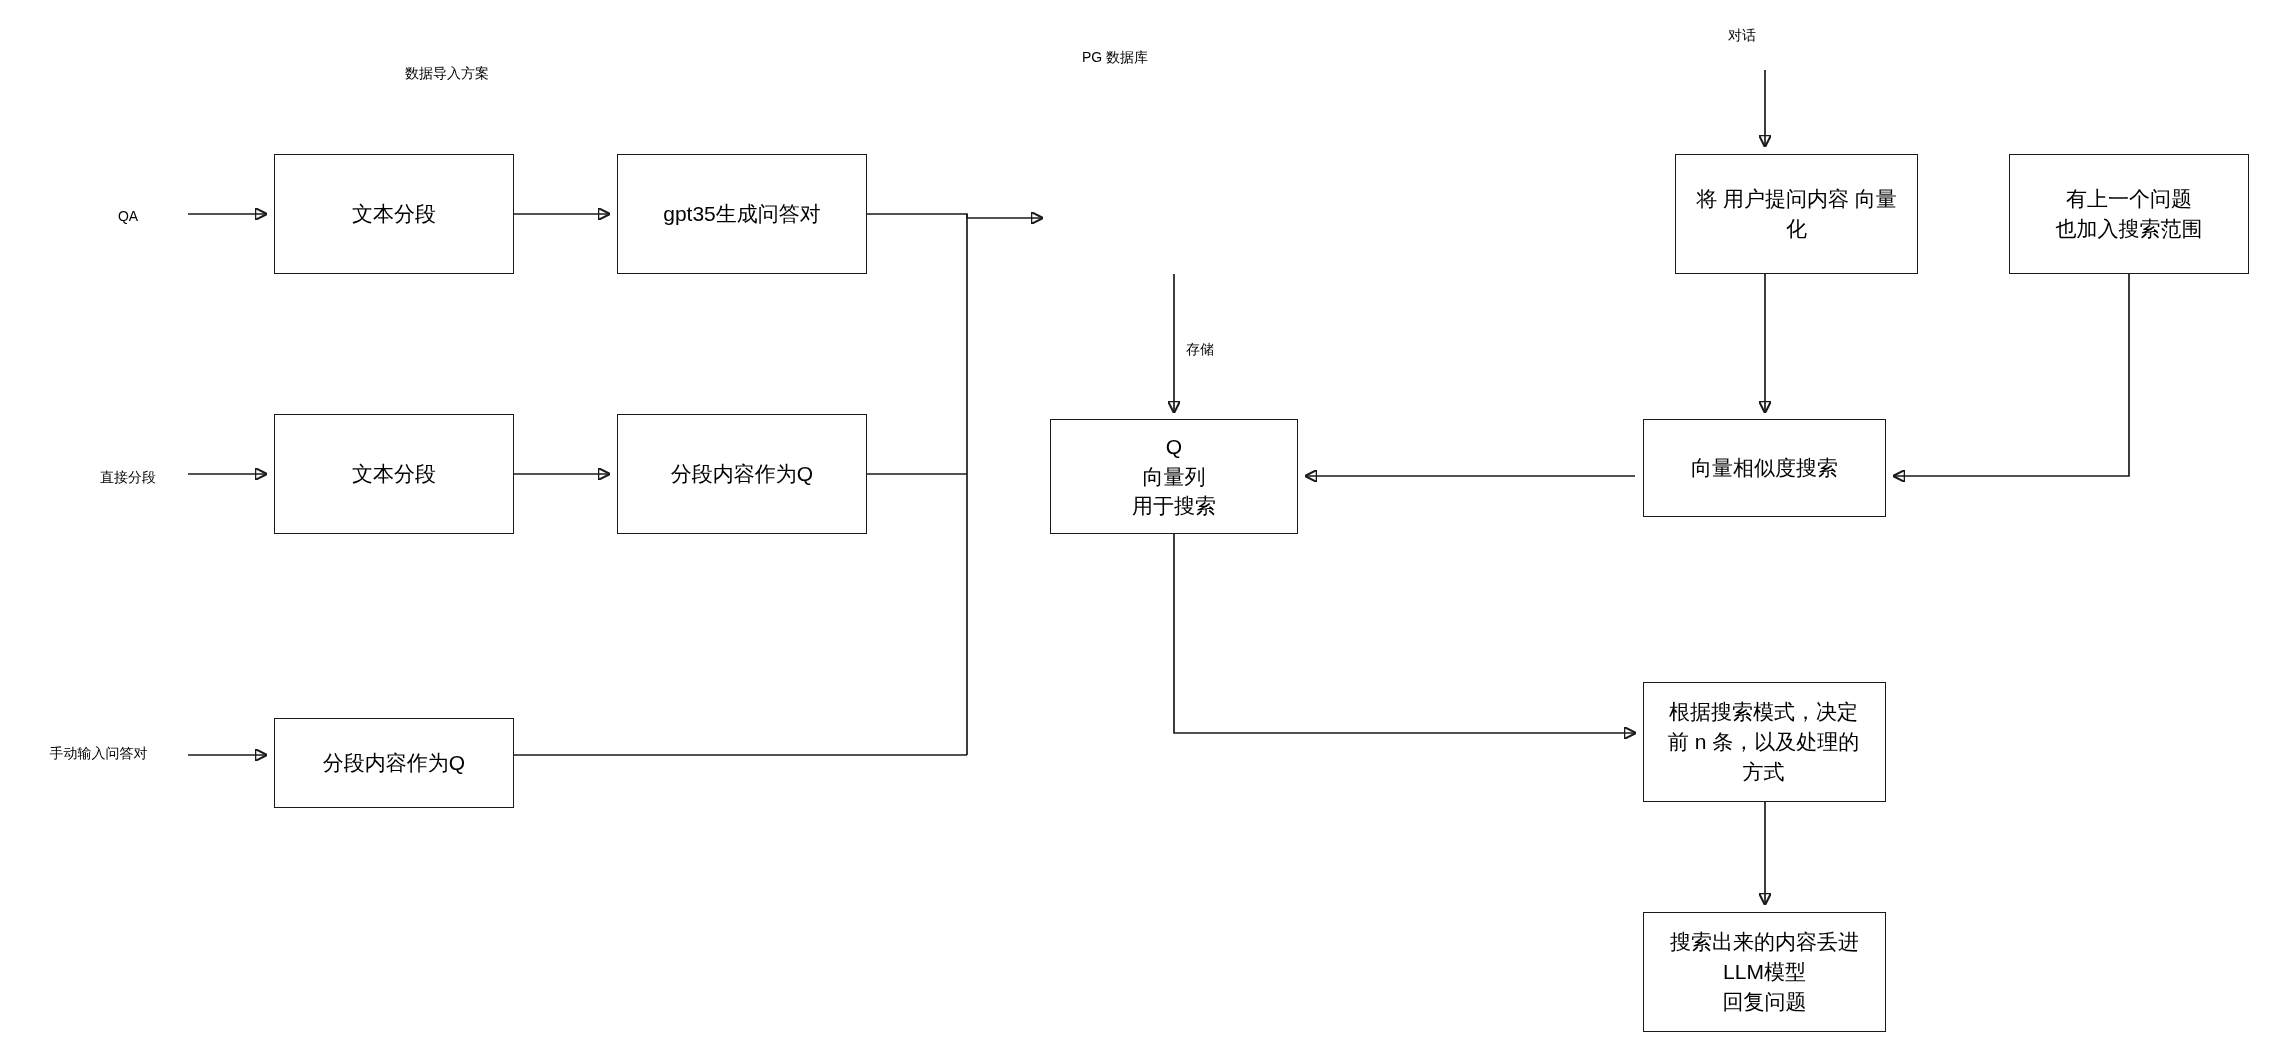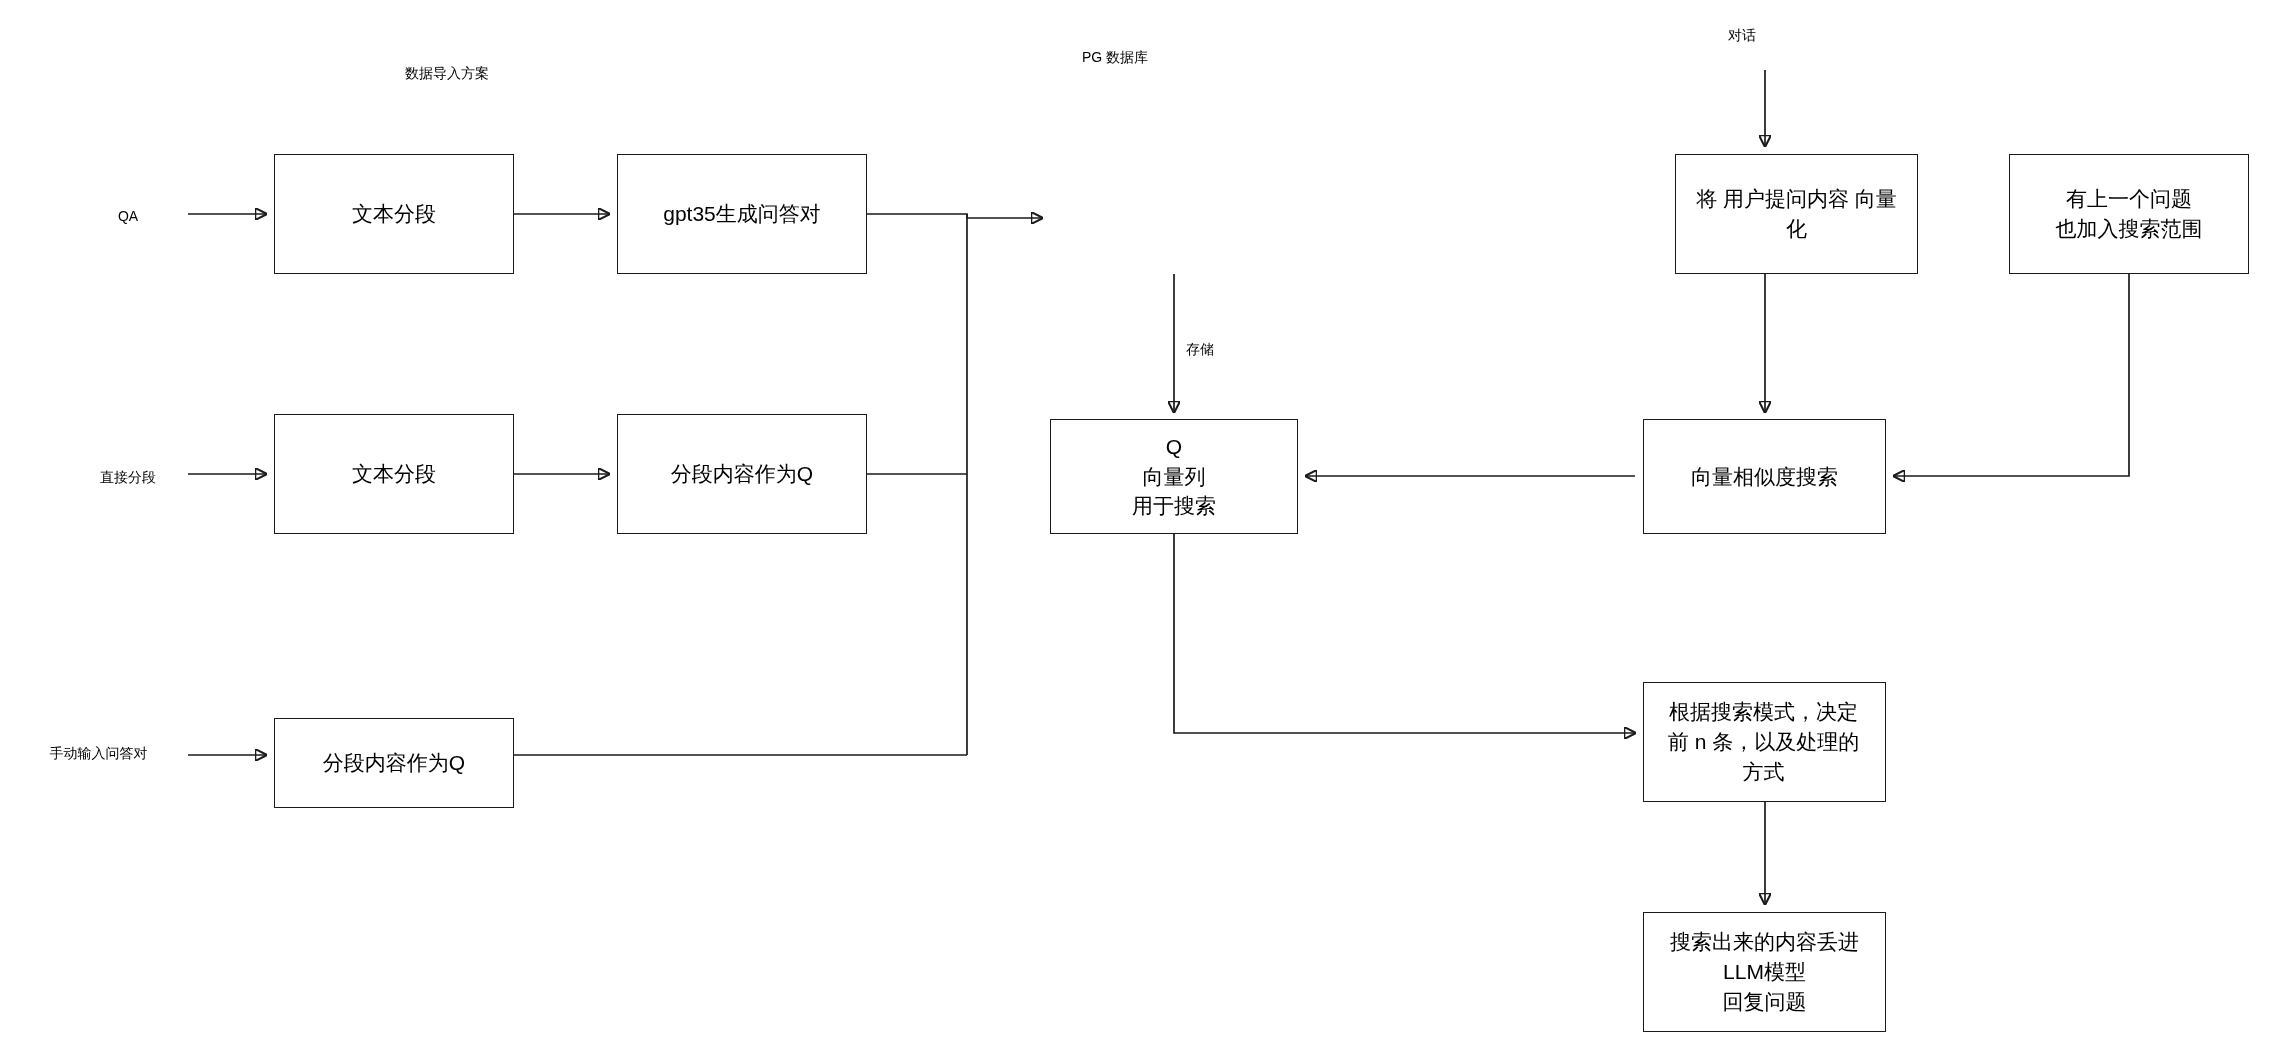--- a/index.html
+++ b/index.html
@@ -114,21 +114,21 @@
   <div class="node" style="left:1643px; top:154px; width:243px; height:120px;margin-left:32px;">将 用户提问内容 向量
 化</div>
   <div class="node" style="left:2009px; top:154px; width:240px; height:120px;">有上一个问题
 也加入搜索范围</div>
 
   <div class="node" style="left:274px; top:414px; width:240px; height:120px;">文本分段</div>
   <div class="node" style="left:617px; top:414px; width:250px; height:120px;">分段内容作为Q</div>
   <div class="node" style="left:1050px; top:419px; width:248px; height:115px;">Q
 向量列
 用于搜索</div>
-  <div class="node" style="left:1643px; top:419px; width:243px; height:115px;text-align:center;">向量相似度搜索</div>
+  <div class="node" style="left:1643px; top:419px; width:243px; height:98px;text-align:center;">向量相似度搜索</div>
 
   <div class="node" style="left:274px; top:718px; width:240px; height:90px;">分段内容作为Q</div>
   <div class="node" style="left:1643px; top:682px; width:243px; height:120px;padding-left:6px;">根据搜索模式，决定
 前 n 条，以及处理的
 方式</div>
   <div class="node" style="left:1643px; top:912px; width:243px; height:120px;">搜索出来的内容丢进
 LLM模型
 回复问题</div>
 
 </div>

